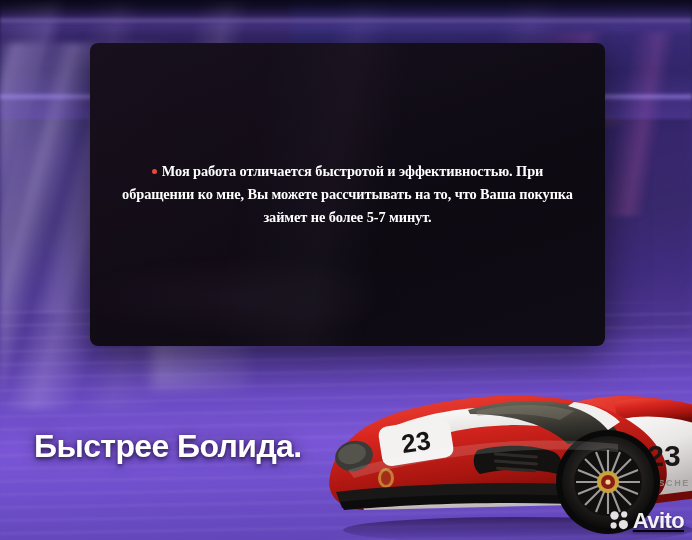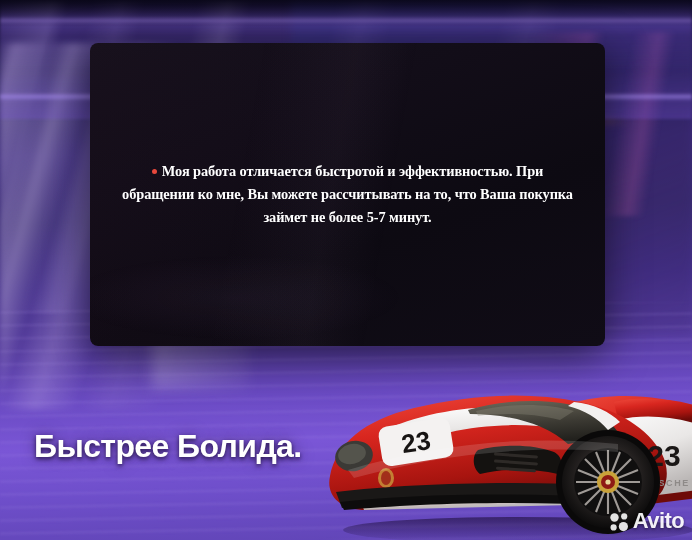--- a/index.html
+++ b/index.html
@@ -204,23 +204,24 @@
     height: 182px;
   }
   #car svg { display: block; width: 100%; height: 100%; }
 
   
   #avito-watermark {
     position: absolute;
     right: 8px;
     bottom: 8px;
     display: flex;
-    align-items: flex-end;
+    align-items: flex-start;
     gap: 4px;
     opacity: 0.93;
+    text-decoration: underline;
   }
   #avito-watermark .av-dots { display:block; }
   #avito-watermark .av-word {
     color: #ffffff;
     font-size: 22px;
     font-weight: 700;
     letter-spacing: -0.6px;
     line-height: 1;
     text-shadow: 0 1px 3px rgba(0,0,0,0.45);
   }

